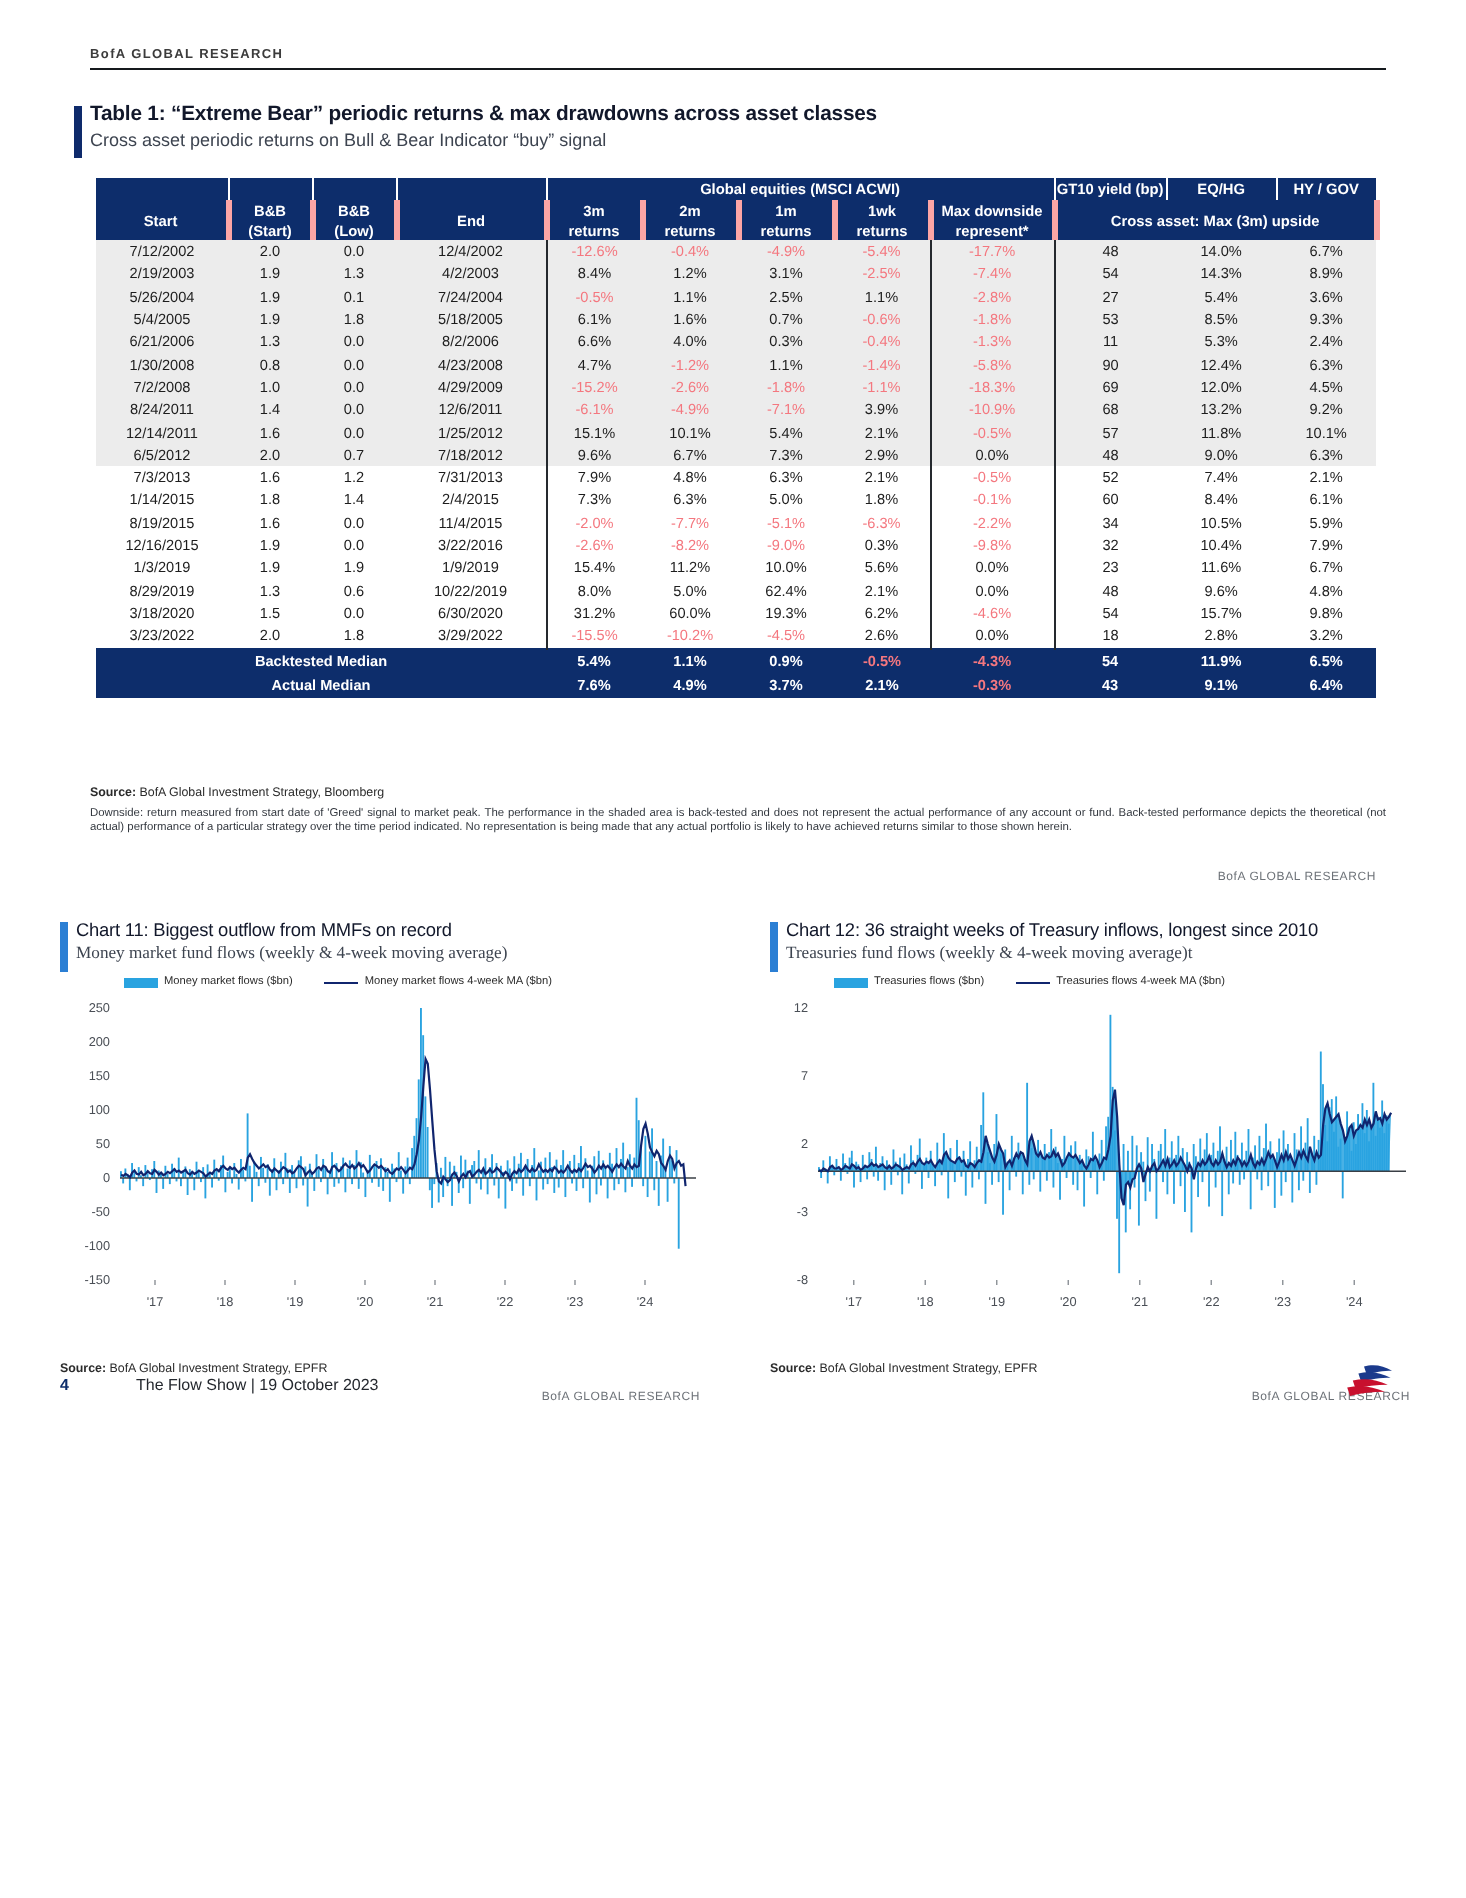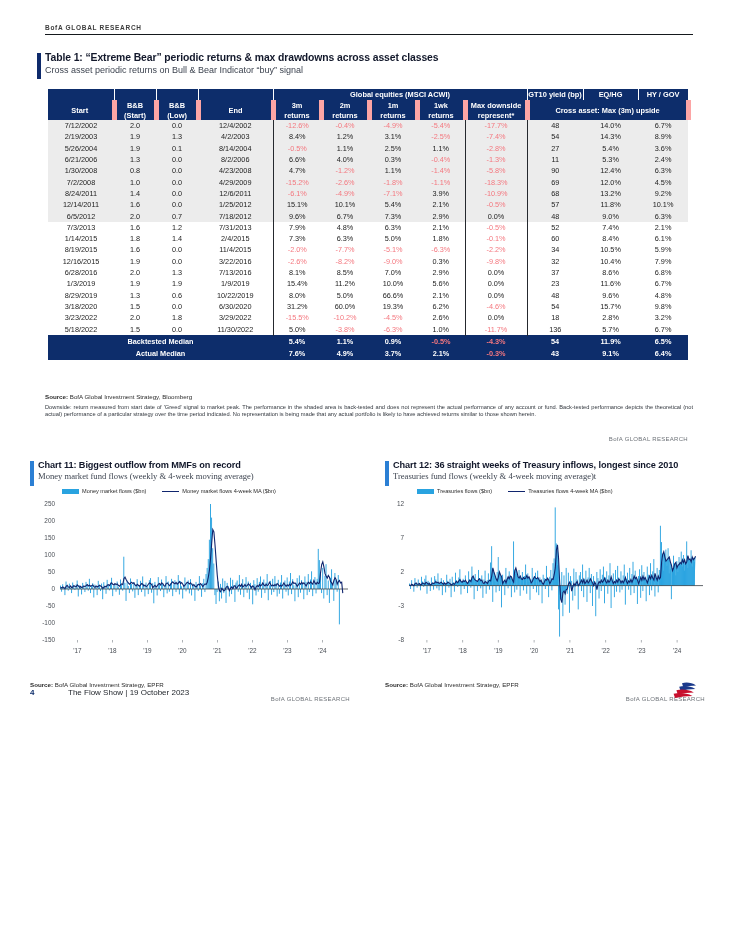--- a/index.html
+++ b/index.html
@@ -86,21 +86,21 @@
   .hdr-top th.blank {
     background: #0d2d6b;
   }
   .hdr-sub th {
     background: #0d2d6b;
     color: #ffffff;
     font-weight: bold;
     text-align: center;
     font-size: 7.4px;
     vertical-align: middle;
-    border-right: 5px solid #fca5a5;
+    border-right: 3px solid #fca5a5;
     padding: 1px 0 2px 0;
   }
   .hdr-sub th .l2 { display: block; line-height: 8.6px; }
 
   tbody tr td {
     text-align: center;
     color: #1d1d1d;
     border-bottom: 0;
   }
   tbody tr.shade td { background: #ececec; }
@@ -159,21 +159,21 @@
   .chart-head { position: relative; padding-left: 8px; }
   .chart-head .cbar {
     position: absolute;
     left: 0; top: 1px;
     width: 3.5px; height: 25px;
     background: #2b7fd4;
   }
   .chart-head h3 {
     margin: 0;
     font-size: 9.2px;
-    font-weight: bold;
+    font-weight: normal;
     color: #12182b;
     letter-spacing: -0.1px;
   }
   .chart-head .csub {
     margin-top: 1px;
     font-size: 8.6px;
     color: #3d4450;
     font-family: Liberation Serif, serif;
   }
   .legend {
@@ -337,29 +337,43 @@
           <td class="neg">-2.5%</td>
           <td class="sep-l sep-r neg">-7.4%</td>
           <td class="">54</td>
           <td class="">14.3%</td>
           <td class="">8.9%</td>
         </tr>
         <tr class="shade">
           <td class="">5/26/2004</td>
           <td class="">1.9</td>
           <td class="">0.1</td>
-          <td class="sep-r">8/14/2004</td>
+          <td class="sep-r">7/24/2004</td>
           <td class="neg">-0.5%</td>
           <td class="">1.1%</td>
           <td class="">2.5%</td>
           <td class="">1.1%</td>
           <td class="sep-l sep-r neg">-2.8%</td>
           <td class="">27</td>
           <td class="">5.4%</td>
           <td class="">3.6%</td>
+        </tr>
+        <tr class="shade">
+          <td class="">5/4/2005</td>
+          <td class="">1.9</td>
+          <td class="">1.8</td>
+          <td class="sep-r">5/18/2005</td>
+          <td class="">6.1%</td>
+          <td class="">1.6%</td>
+          <td class="">0.7%</td>
+          <td class="neg">-0.6%</td>
+          <td class="sep-l sep-r neg">-1.8%</td>
+          <td class="">53</td>
+          <td class="">8.5%</td>
+          <td class="">9.3%</td>
         </tr>
         <tr class="shade">
           <td class="">6/21/2006</td>
           <td class="">1.3</td>
           <td class="">0.0</td>
           <td class="sep-r">8/2/2006</td>
           <td class="">6.6%</td>
           <td class="">4.0%</td>
           <td class="">0.3%</td>
           <td class="neg">-0.4%</td>
@@ -488,55 +502,41 @@
           <td class="neg">-2.6%</td>
           <td class="neg">-8.2%</td>
           <td class="neg">-9.0%</td>
           <td class="">0.3%</td>
           <td class="sep-l sep-r neg">-9.8%</td>
           <td class="">32</td>
           <td class="">10.4%</td>
           <td class="">7.9%</td>
         </tr>
         <tr class="plain">
-          <td class="">6/28/2016</td>
-          <td class="">2.0</td>
-          <td class="">1.3</td>
-          <td class="sep-r">7/13/2016</td>
-          <td class="">8.1%</td>
-          <td class="">8.5%</td>
-          <td class="">7.0%</td>
-          <td class="">2.9%</td>
-          <td class="sep-l sep-r">0.0%</td>
-          <td class="">37</td>
-          <td class="">8.6%</td>
-          <td class="">6.8%</td>
-        </tr>
-        <tr class="plain">
           <td class="">1/3/2019</td>
           <td class="">1.9</td>
           <td class="">1.9</td>
           <td class="sep-r">1/9/2019</td>
           <td class="">15.4%</td>
           <td class="">11.2%</td>
           <td class="">10.0%</td>
           <td class="">5.6%</td>
           <td class="sep-l sep-r">0.0%</td>
           <td class="">23</td>
           <td class="">11.6%</td>
           <td class="">6.7%</td>
         </tr>
         <tr class="plain">
           <td class="">8/29/2019</td>
           <td class="">1.3</td>
           <td class="">0.6</td>
           <td class="sep-r">10/22/2019</td>
           <td class="">8.0%</td>
           <td class="">5.0%</td>
-          <td class="">66.6%</td>
+          <td class="">62.4%</td>
           <td class="">2.1%</td>
           <td class="sep-l sep-r">0.0%</td>
           <td class="">48</td>
           <td class="">9.6%</td>
           <td class="">4.8%</td>
         </tr>
         <tr class="plain">
           <td class="">3/18/2020</td>
           <td class="">1.5</td>
           <td class="">0.0</td>
@@ -556,34 +556,20 @@
           <td class="">1.8</td>
           <td class="sep-r">3/29/2022</td>
           <td class="neg">-15.5%</td>
           <td class="neg">-10.2%</td>
           <td class="neg">-4.5%</td>
           <td class="">2.6%</td>
           <td class="sep-l sep-r">0.0%</td>
           <td class="">18</td>
           <td class="">2.8%</td>
           <td class="">3.2%</td>
-        </tr>
-        <tr class="plain">
-          <td class="">5/18/2022</td>
-          <td class="">1.5</td>
-          <td class="">0.0</td>
-          <td class="sep-r">11/30/2022</td>
-          <td class="">5.0%</td>
-          <td class="neg">-3.8%</td>
-          <td class="neg">-6.3%</td>
-          <td class="">1.0%</td>
-          <td class="sep-l sep-r neg">-11.7%</td>
-          <td class="">136</td>
-          <td class="">5.7%</td>
-          <td class="">6.7%</td>
         </tr>
       </tbody>
     <tfoot>
         <tr class="median median-first">
           <td colspan="4" class="label">Backtested Median</td>
           <td>5.4%</td>
           <td>1.1%</td>
           <td>0.9%</td>
           <td class="negw">-0.5%</td>
           <td class="negw">-4.3%</td>

